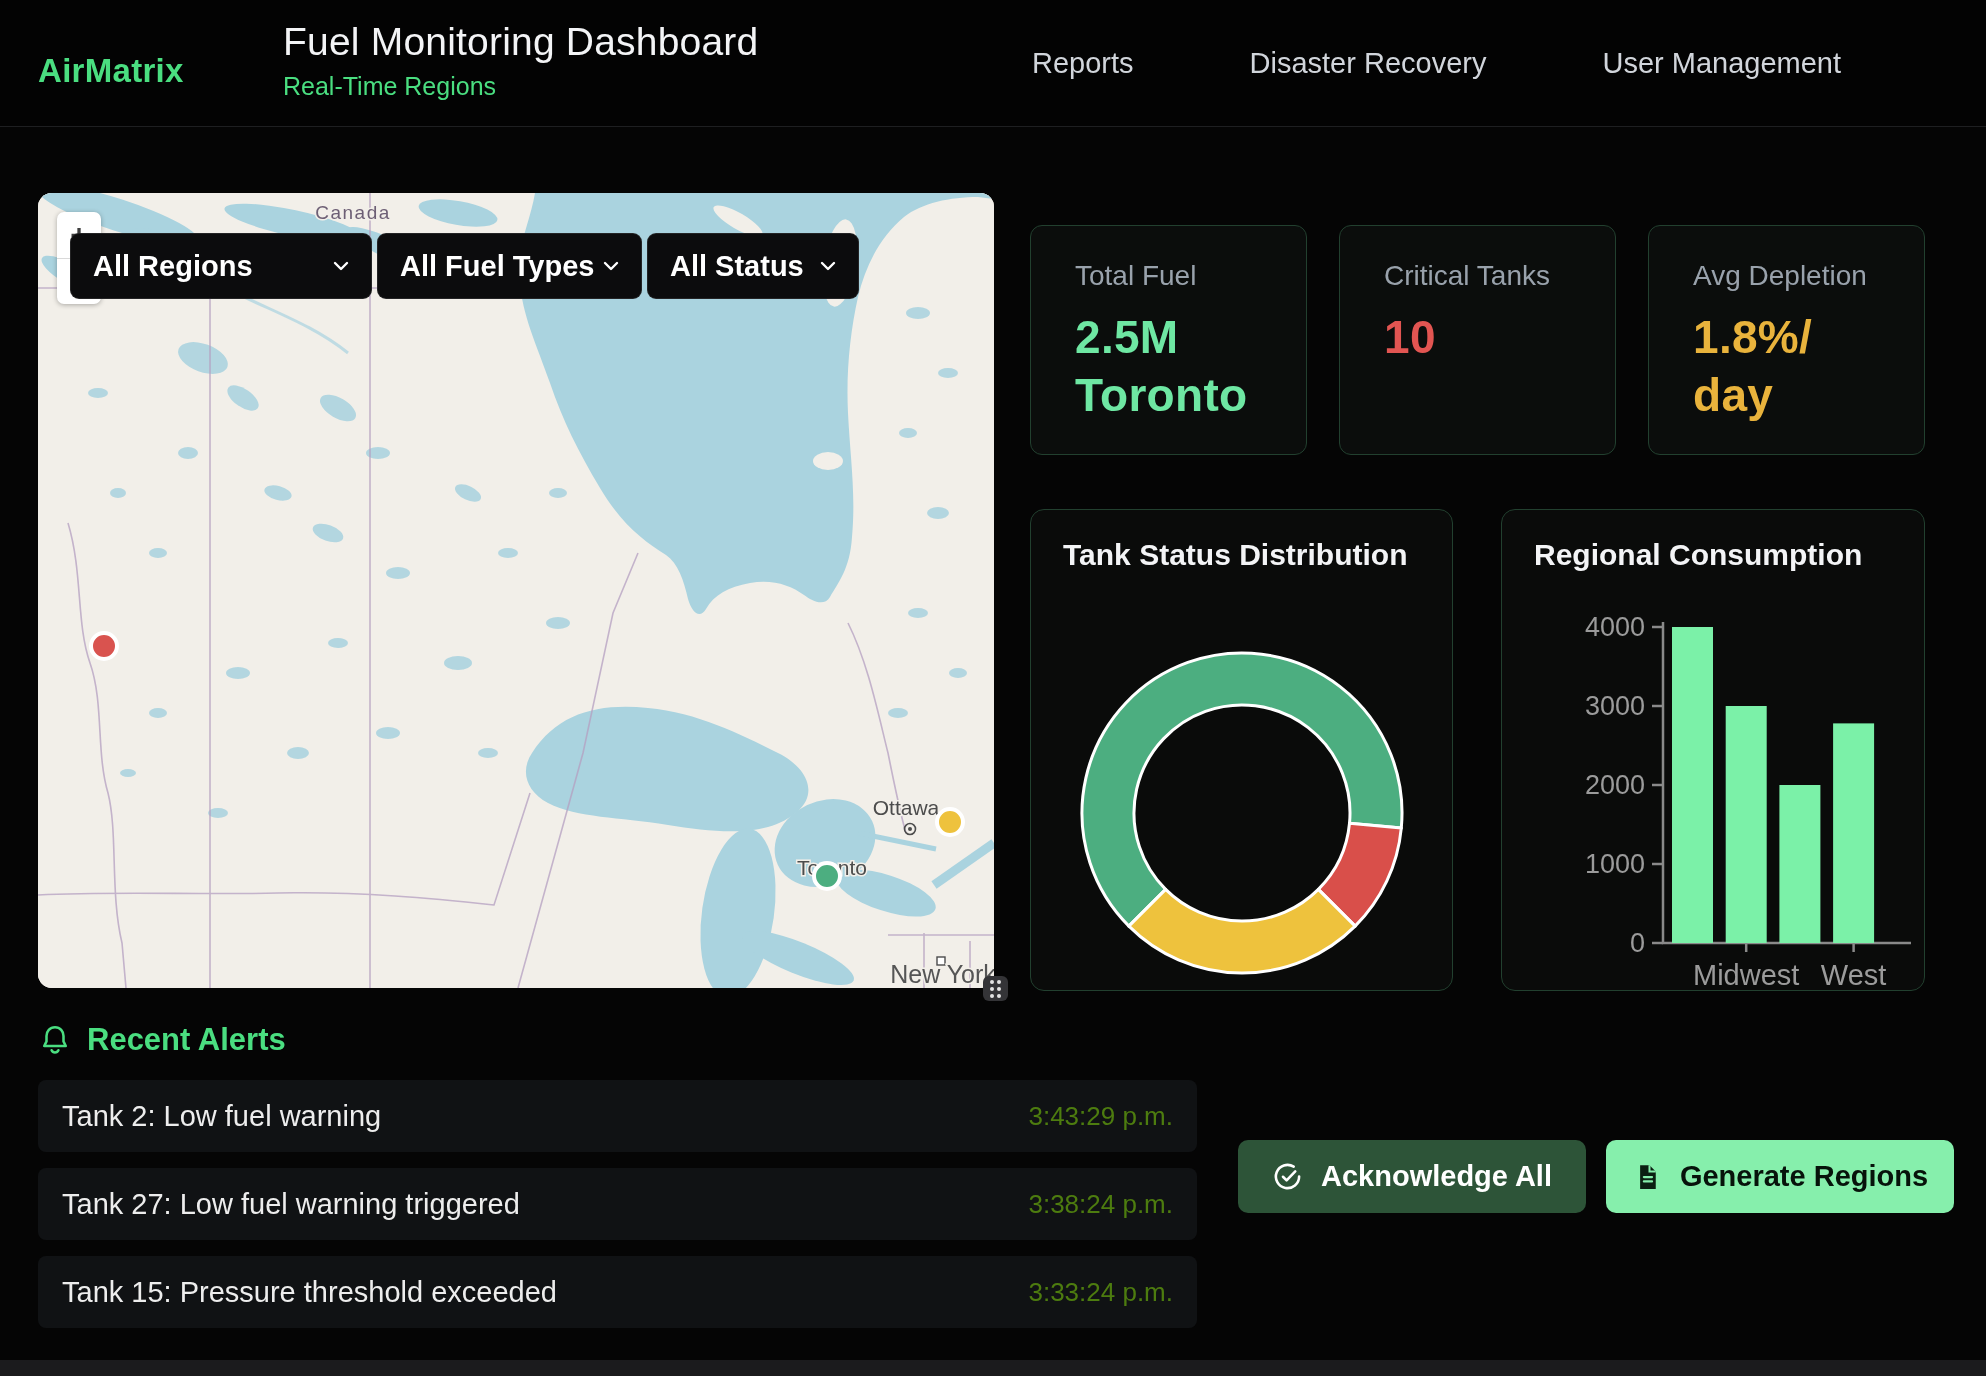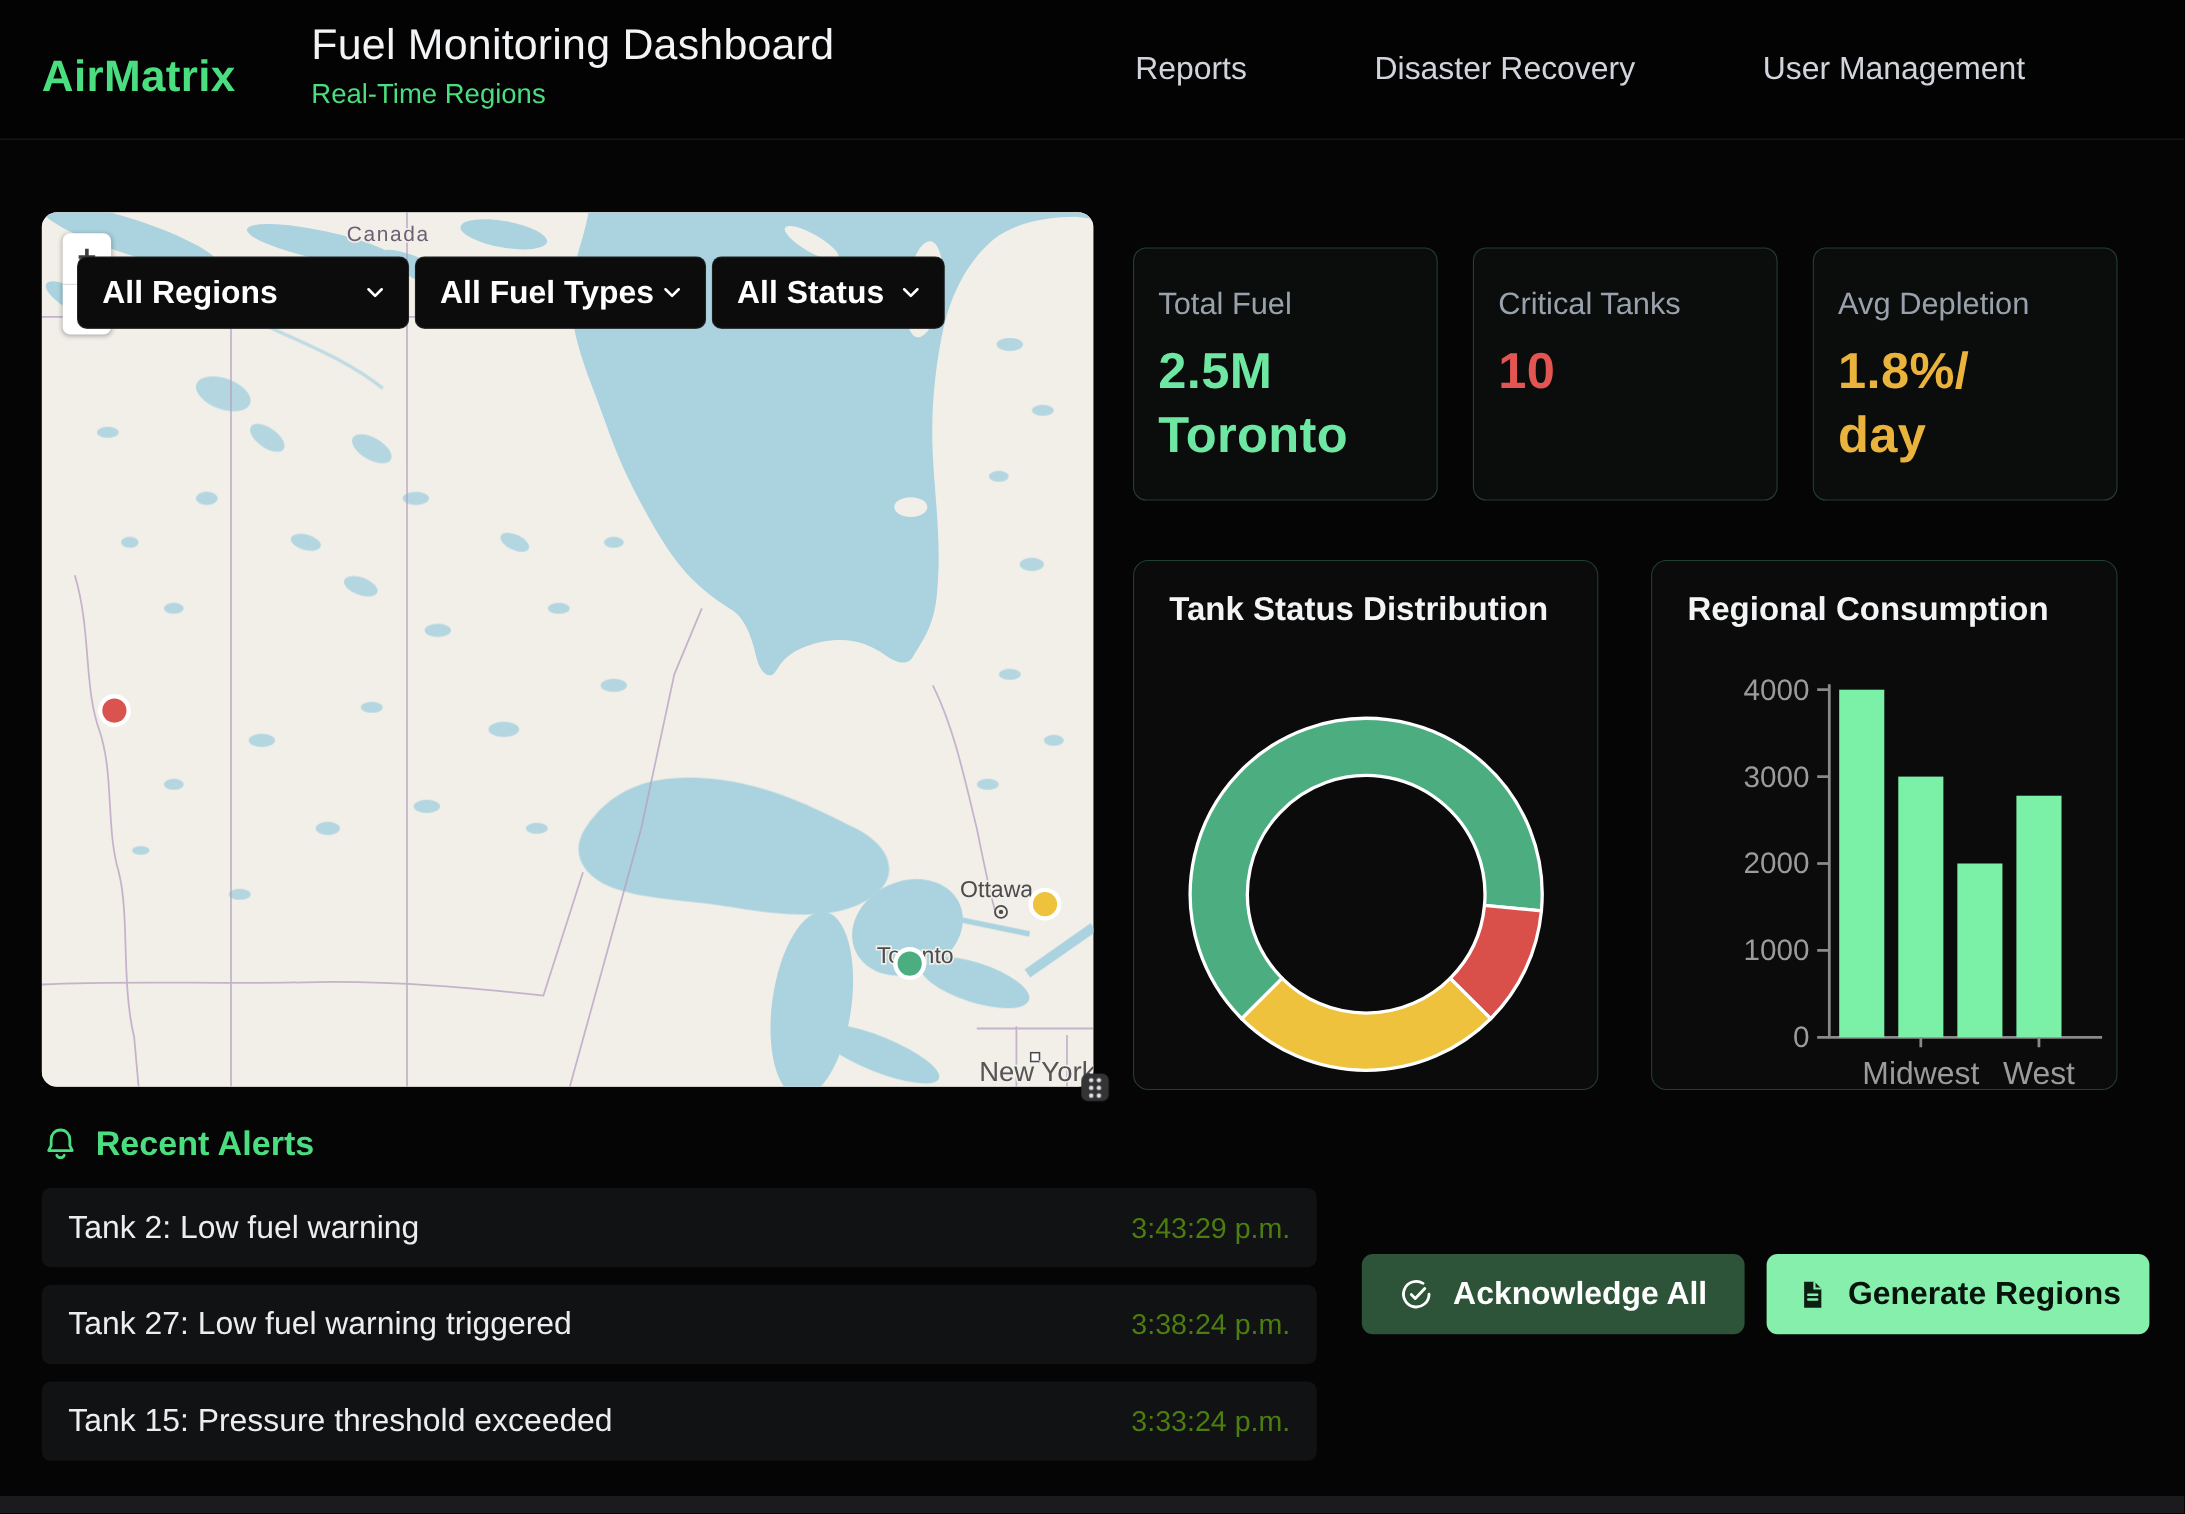--- a/index.html
+++ b/index.html
@@ -5,21 +5,21 @@
   html,body{margin:0;padding:0;background:#000;}
   *{box-sizing:border-box;}
   .screen{position:relative;width:1986px;height:1376px;background:#050505;overflow:hidden;
           font-family:"Liberation Sans","DejaVu Sans",sans-serif;color:#fff;}
   svg text{font-family:"Liberation Sans","DejaVu Sans",sans-serif;}
 
   
   header{position:absolute;left:0;top:0;width:1986px;height:127px;background:#030303;
          border-bottom:1px solid #1e1f21;}
   .logo{position:absolute;left:38px;top:0;height:141px;display:flex;align-items:center;
-        font-size:40px;font-weight:700;letter-spacing:.3px;}
+        font-size:33px;font-weight:700;letter-spacing:.3px;}
   .titles{position:absolute;left:283px;top:20px;}
   .title{font-size:39px;font-weight:400;color:#f3f4f6;letter-spacing:.2px;}
   .subtitle{margin-top:8px;font-size:25px;font-weight:500;}
   .nav{position:absolute;left:1032px;top:0;height:127px;display:flex;align-items:center;gap:116px;}
   .nav-item{font-size:29px;color:#d1d5db;cursor:pointer;white-space:nowrap;}
 
   
   .map-panel{position:absolute;left:38px;top:193px;width:956px;height:795px;border-radius:14px;
              overflow:hidden;background:#f2efe9;}
   .zoomctl{position:absolute;left:19px;top:19px;width:44px;height:92px;background:#fff;border-radius:7px;
@@ -32,21 +32,21 @@
               display:flex;align-items:center;justify-content:space-between;padding:0 18px 0 22px;
               color:#fff;font-size:29px;font-weight:600;cursor:pointer;}
   .marker{position:absolute;width:30px;height:30px;border-radius:50%;border:4px solid #fff;z-index:2;}
   .grip{position:absolute;left:983px;top:976px;width:25px;height:25px;background:#343437;border-radius:6px;
         z-index:5;display:grid;grid-template-columns:repeat(2,4px);grid-auto-rows:4px;gap:3px;
         align-content:center;justify-content:center;cursor:grab;}
   .grip i{width:4px;height:4px;border-radius:50%;background:#e3e3e3;}
 
   
   .stats{position:absolute;left:1030px;top:225px;width:895px;height:230px;display:flex;gap:32px;}
-  .stat-card{flex:1;background:#0b0d0c;border:1px solid #22402f;border-radius:12px;padding:34px 22px;}
+  .stat-card{flex:1;background:#0b0d0c;border:1px solid #22402f;border-radius:12px;padding:34px 44px;}
   .stat-label{font-size:28px;color:#99a2ac;margin-bottom:16px;}
   .stat-line{font-size:46px;font-weight:800;line-height:1.27;letter-spacing:.3px;}
 
   
   .panel{position:absolute;background:#0a0b0a;border:1px solid #22402f;border-radius:14px;}
   .donut-panel{left:1030px;top:509px;width:423px;height:482px;}
   .bar-panel{left:1501px;top:509px;width:424px;height:482px;}
   .panel h3{position:absolute;left:32px;top:28px;margin:0;font-size:30px;font-weight:700;color:#f3f4f6;}
   .panel svg{position:absolute;left:0;top:0;}
 

